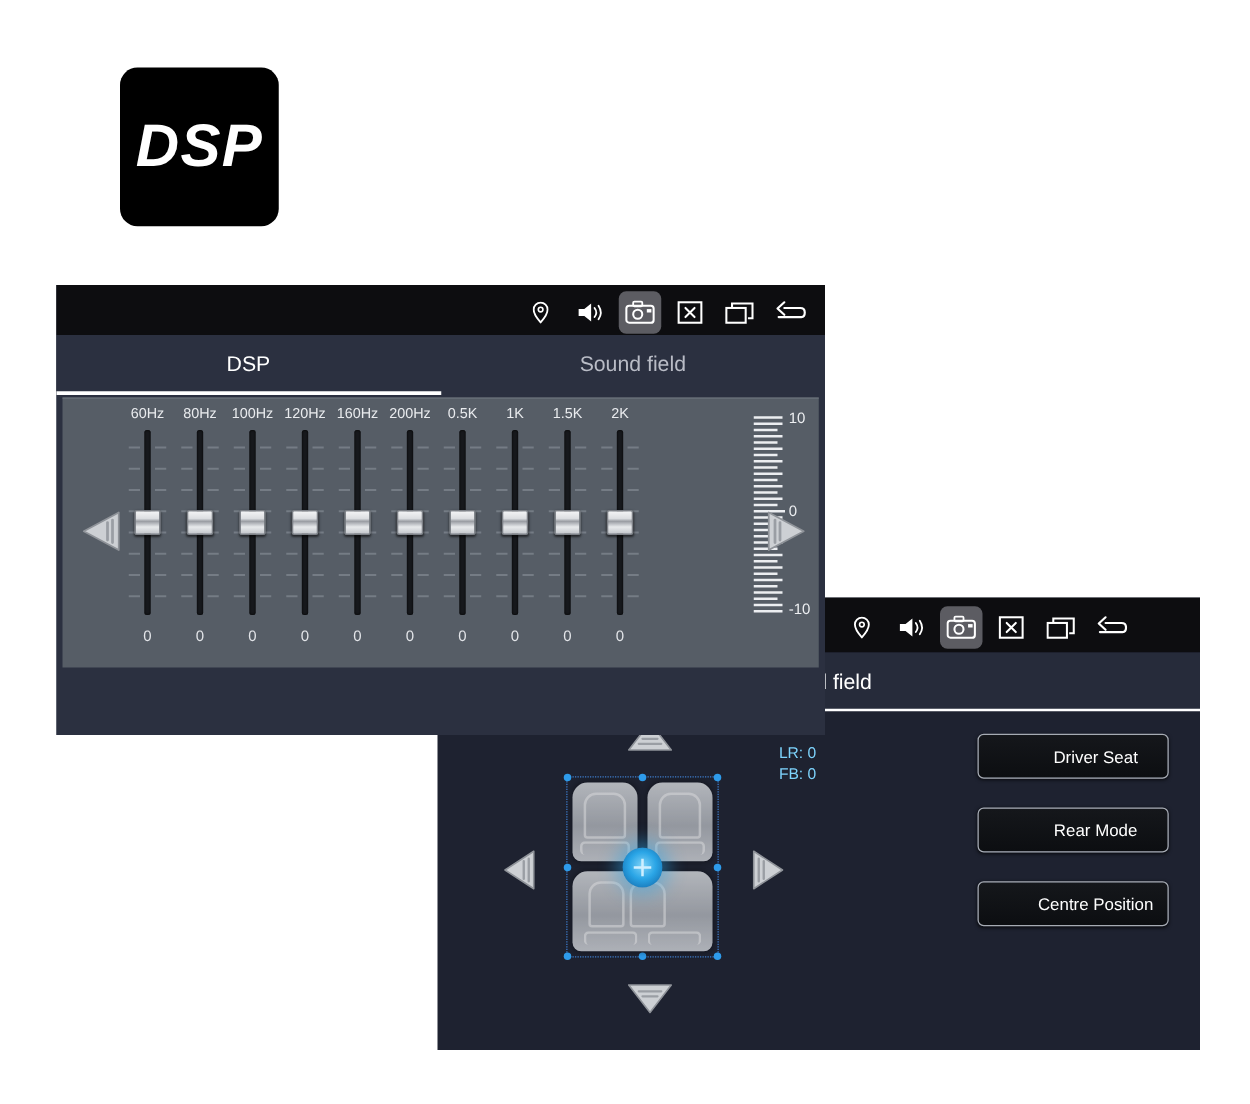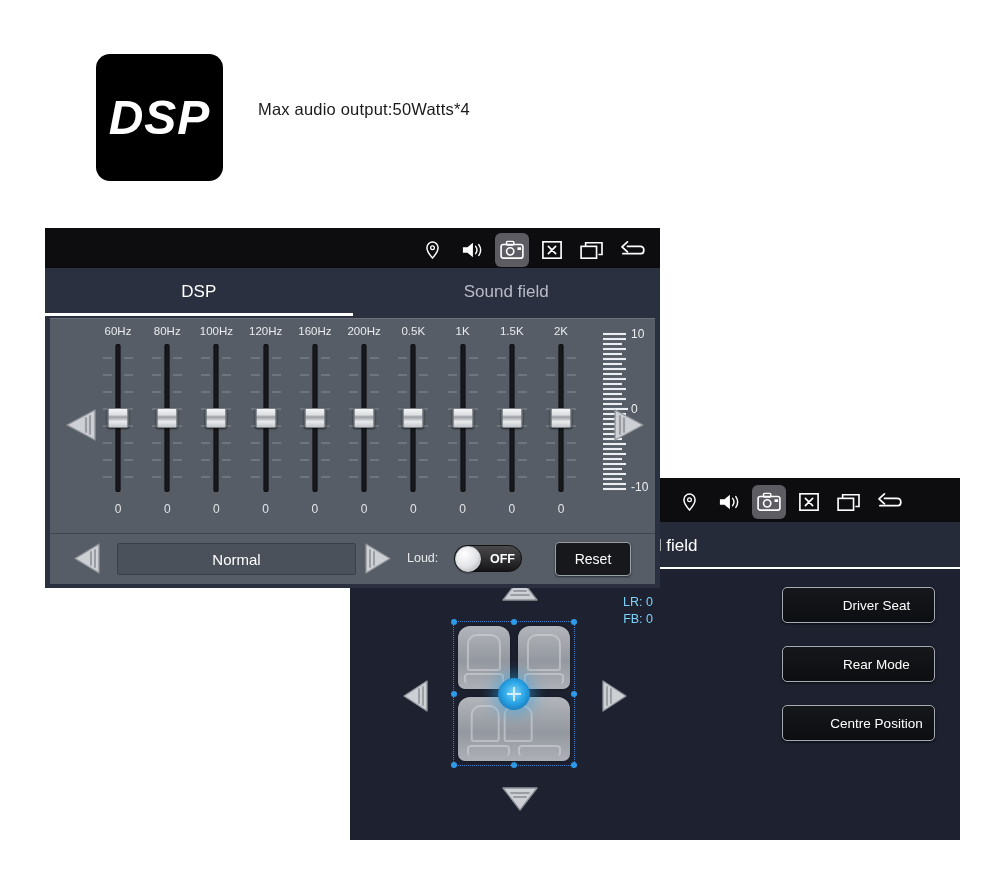--- a/index.html
+++ b/index.html
@@ -142,21 +142,21 @@
     left: 5px; top: 90px;
     width: 605px; height: 215px;
     background: #565d66;
     border-top: 1px solid #6a717b;
   }
   #eq-sliders {
     position: absolute;
     left: 47px; top: 4px;
     width: 485px; height: 200px;
     display: flex;
-    justify-content: space-between;
+    justify-content: flex-start;
   }
   .band {
     width: 42px;
     display: flex;
     flex-direction: column;
     align-items: center;
   }
   .band-label {
     color: #e9ebee;
     font-size: 11.5px;
@@ -399,21 +399,20 @@
   svg { display: block; }
 </style>
 </head>
 <body>
 
 <div id="header-block">
   <div id="dsp-logo">
     <span class="logo-text">DSP</span>
   </div>
   <div id="blurb">
-    <div class="line">Max audio output:50Watts*4</div>
   </div>
 </div>
 
 <div id="screen-dsp">
 
   <div class="status-bar">
 
     <div class="sb-right" style="left:370px;">
       <div class="sb-icon">
         <svg width="13" height="18" viewBox="0 0 14 19">
@@ -810,45 +809,20 @@
     </div>
 
     <div class="eq-arrow-right">
       <svg width="34" height="36" viewBox="0 0 34 36">
         <path d="M3 3 L3 33 L31 18 Z" fill="#cdd0d4" stroke="#8f9399" stroke-width="1.4" stroke-linejoin="round"></path>
         <path d="M12 11 L12 25 M8 9 L8 27" stroke="#9a9ea4" stroke-width="2.2" stroke-linecap="round"></path>
       </svg>
     </div>
   </div>
 
-  <div id="eq-footer">
-    <div id="preset-prev">
-      <svg width="30" height="33" viewBox="0 0 30 33">
-        <path d="M27 2 L27 31 L3 16.5 Z" fill="#cdd0d4" stroke="#8f9399" stroke-width="1.3" stroke-linejoin="round"></path>
-        <path d="M19 10 L19 23 M23 8 L23 25" stroke="#9a9ea4" stroke-width="2" stroke-linecap="round"></path>
-      </svg>
-    </div>
-    <div id="preset-field">
-      <span>Normal</span>
-    </div>
-    <div id="preset-next">
-      <svg width="30" height="33" viewBox="0 0 30 33">
-        <path d="M3 2 L3 31 L27 16.5 Z" fill="#cdd0d4" stroke="#8f9399" stroke-width="1.3" stroke-linejoin="round"></path>
-        <path d="M11 10 L11 23 M7 8 L7 25" stroke="#9a9ea4" stroke-width="2" stroke-linecap="round"></path>
-      </svg>
-    </div>
-    <span id="loud-label">Loud:</span>
-    <div id="loud-toggle">
-      <div id="loud-knob"></div>
-      <span id="loud-state">OFF</span>
-    </div>
-    <div id="reset-button">
-      <span>Reset</span>
-    </div>
-  </div>
 </div>
 
 <div id="screen-sound">
 
   <div id="sf-statusbar-spacer">
     <div class="sb-right" style="left:322px;">
       <div class="sb-icon">
         <svg width="13" height="18" viewBox="0 0 14 19">
           <path d="M7 1 C10.3 1 13 3.7 13 7 C13 11.5 7 18 7 18 C7 18 1 11.5 1 7 C1 3.7 3.7 1 7 1 Z" fill="none" stroke="#ffffff" stroke-width="1.6"></path>
           <circle cx="7" cy="7" r="2" fill="none" stroke="#ffffff" stroke-width="1.4"></circle>

